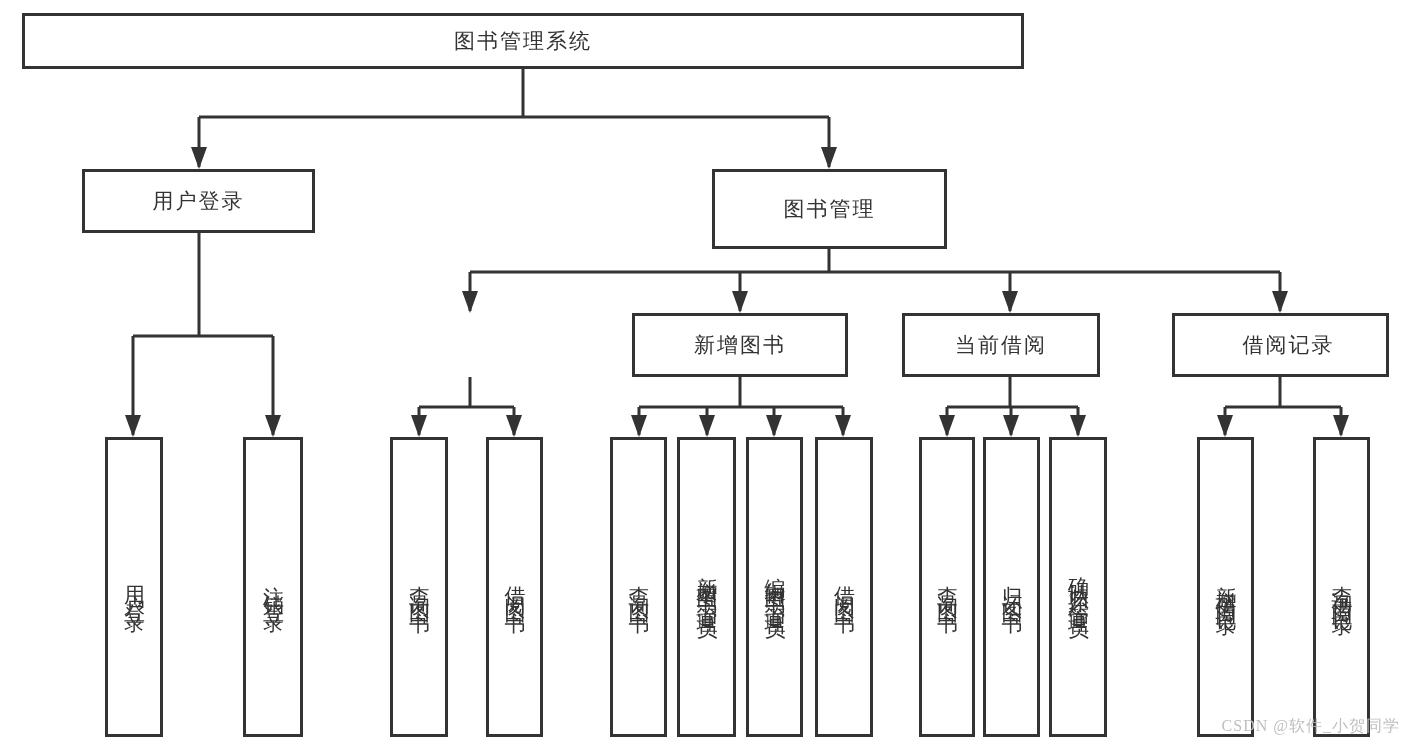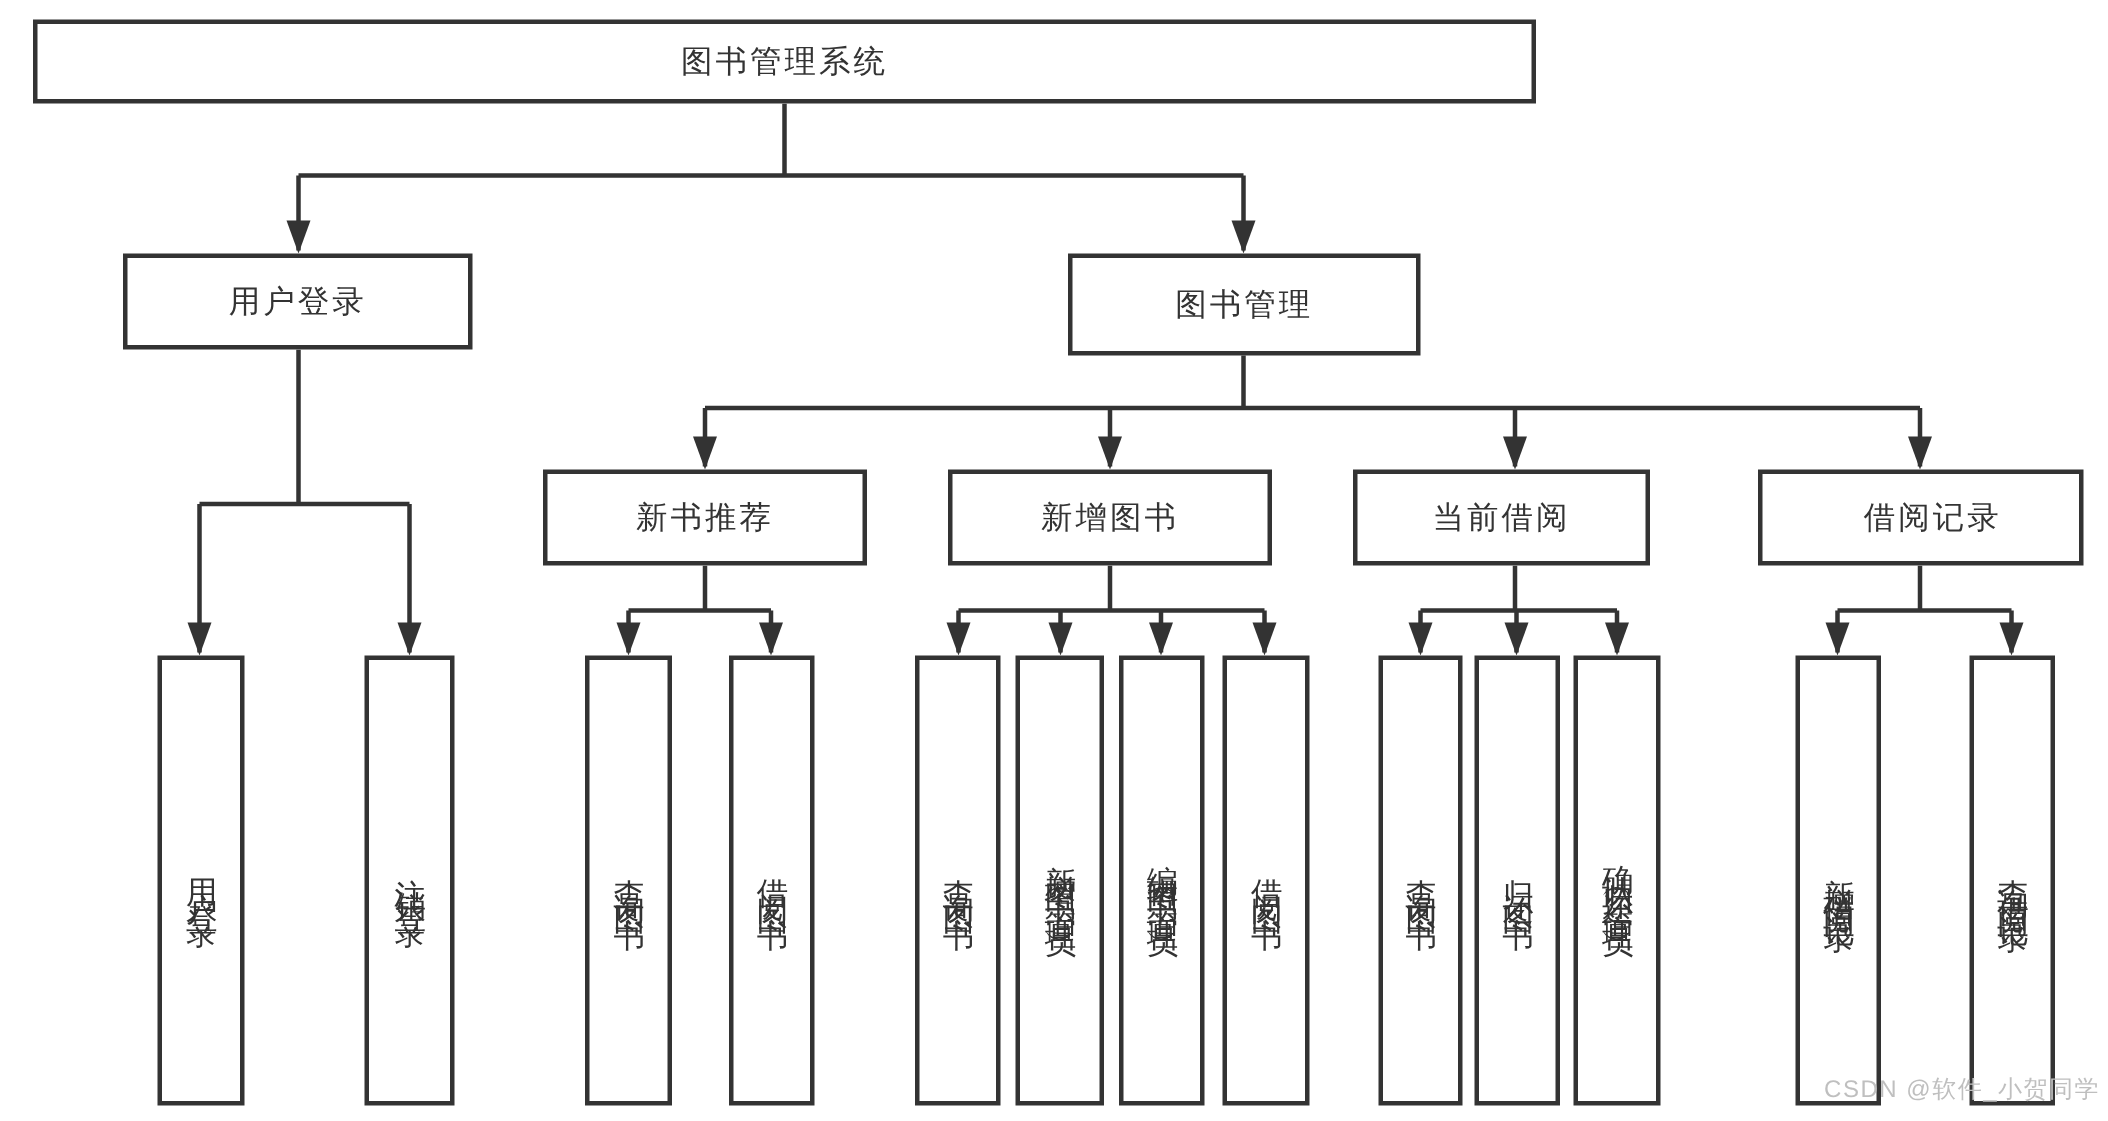--- a/index.html
+++ b/index.html
@@ -1,21 +1,21 @@
 <!DOCTYPE html>
 <html><head>
 <meta charset="utf-8">
 <style>
   html, body { margin: 0; padding: 0; background: #ffffff; }
   #canvas {
     position: relative;
     width: 1405px;
     height: 747px;
     background: #ffffff;
-    font-family: Liberation Sans, sans-serif;
+    font-family: Liberation Serif, serif;
     overflow: hidden;
   }
   #connectors {
     position: absolute;
     left: 0; top: 0;
   }
   .hnode {
     position: absolute;
     box-sizing: border-box;
     border: 3px solid #333333;
@@ -91,23 +91,22 @@
       <polygon points="1003,415 1019,415 1011,437"></polygon>
       <polygon points="1070,415 1086,415 1078,437"></polygon>
       <polygon points="1217,415 1233,415 1225,437"></polygon>
       <polygon points="1333,415 1349,415 1341,437"></polygon>
     </g>
   </svg>
 
   <div class="hnode" style="left:22px; top:13px; width:1002px; height:56px;">图书管理系统</div>
 
   <div class="hnode" style="left:82px; top:169px; width:233px; height:64px;">用户登录</div>
-  <div class="hnode" style="left:712px; top:169px; width:235px; height:68px;">图书管理</div>
+  <div class="hnode" style="left:712px; top:169px; width:235px; height:80px;">图书管理</div>
 
-  <div class="hnode" style="left:362px; top:313px; width:216px; height:64px;">新书推荐</div>
   <div class="hnode" style="left:632px; top:313px; width:216px; height:64px;">新增图书</div>
   <div class="hnode" style="left:902px; top:313px; width:198px; height:64px;">当前借阅</div>
   <div class="hnode" style="left:1172px; top:313px; width:217px; height:64px;padding-left:16px;">借阅记录</div>
 
   <div class="leaf" style="left:105px; width:58px;">用户登录</div>
   <div class="leaf" style="left:243px; width:60px;">注销登录</div>
 
   <div class="leaf" style="left:390px; width:58px;">查询图书</div>
   <div class="leaf" style="left:486px; width:57px;">借阅图书</div>
 

